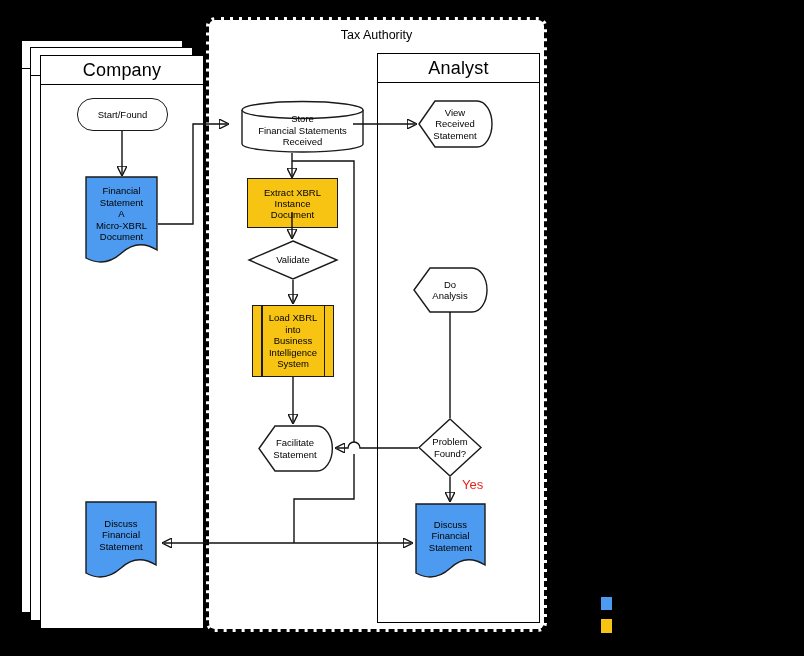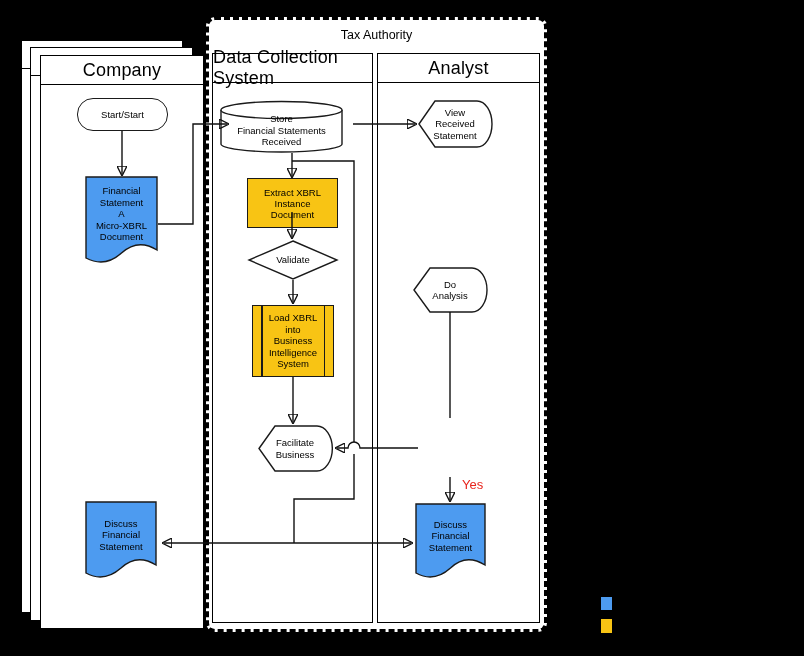--- a/index.html
+++ b/index.html
@@ -39,29 +39,26 @@
       <div class="sep"></div>
     </div>
 
   <div class="dashedbox" style="left:206px;top:17px;width:341px;height:615px;">
     <div class="taxtitle">Tax Authority</div>
   </div>
 
   <div class="panel" style="left:40px;top:55px;width:164px;height:574px;">
     <div class="hdr">Company</div>
   </div>
-  <div class="panel" style="left:212px;top:53px;width:161px;height:570px;">
-    <div class="hdr">Data Collection System</div>
-  </div>
   <div class="panel" style="left:377px;top:53px;width:163px;height:570px;text-align:right;">
     <div class="hdr">Analyst</div>
   </div>
 
   <div class="node stadium" style="left:77px;top:98px;width:91px;height:33px;">
-    <div class="txt">Start/Start</div>
+    <div class="txt">Start/Found</div>
   </div>
 
   <div class="node" style="left:85px;top:176px;width:73px;height:90px;">
     <svg class="shape" viewBox="0 0 73 90">
       <path class="shapefill-blue" d="M1 1 H72 V74 Q53 62 36.5 77 Q20 92 1 82 Z"></path>
     </svg>
     <div class="txt" style="bottom:14px;">Financial
 Statement
 A
 Micro-XBRL
@@ -70,21 +67,21 @@
 
   <div class="node" style="left:85px;top:501px;width:72px;height:80px;">
     <svg class="shape" viewBox="0 0 72 80">
       <path class="shapefill-blue" d="M1 1 H71 V64 Q52 52 36 67 Q19 82 1 72 Z"></path>
     </svg>
     <div class="txt" style="bottom:12px;">Discuss
 Financial
 Statement</div>
   </div>
 
-  <div class="node" style="left:220px;top:100px;width:123px;height:53px;">
+  <div class="node" style="left:241px;top:100px;width:123px;height:53px;">
     <svg class="shape" viewBox="0 0 123 53">
       <path class="shapefill-white" d="M1 10 V44 A60.5 8 0 0 0 122 44 V10"></path>
       <ellipse class="shapefill-white" cx="61.5" cy="10" rx="60.5" ry="8.5"></ellipse>
     </svg>
     <div class="txt" style="top:8px;">Store
 Financial Statements
 Received</div>
   </div>
 
   <div class="node procbox" style="left:247px;top:178px;width:91px;height:50px;">
@@ -108,40 +105,47 @@
       <polygon class="shapefill-white" points="45,1 89,20 45,39 1,20"></polygon>
     </svg>
     <div class="txt">Validate</div>
   </div>
 
   <div class="node" style="left:258px;top:425px;width:74px;height:47px;">
     <svg class="shape" viewBox="0 0 74 47">
       <path class="shapefill-white" d="M1 23.5 L17 1 H59 A15 22 0 0 1 59 46 H17 Z"></path>
     </svg>
     <div class="txt">Facilitate
-Business</div>
+Statement</div>
   </div>
 
   <div class="node" style="left:418px;top:100px;width:74px;height:48px;">
     <svg class="shape" viewBox="0 0 74 48">
       <path class="shapefill-white" d="M1 24 L17 1 H59 A15 23 0 0 1 59 47 H17 Z"></path>
     </svg>
     <div class="txt">View
 Received
 Statement</div>
   </div>
 
   <div class="node" style="left:413px;top:267px;width:74px;height:46px;">
     <svg class="shape" viewBox="0 0 74 46">
       <path class="shapefill-white" d="M1 23 L17 1 H59 A15 22 0 0 1 59 45 H17 Z"></path>
     </svg>
     <div class="txt">Do
 Analysis</div>
   </div>
 
+  <div class="node" style="left:418px;top:418px;width:64px;height:59px;">
+    <svg class="shape" viewBox="0 0 64 59">
+      <polygon class="shapefill-white" points="32,1 63,29.5 32,58 1,29.5"></polygon>
+    </svg>
+    <div class="txt">Problem
+Found?</div>
+  </div>
 
   <div class="yes" style="left:462px;top:477px;">Yes</div>
 
   <div class="node" style="left:415px;top:503px;width:71px;height:78px;">
     <svg class="shape" viewBox="0 0 71 78">
       <path class="shapefill-blue" d="M1 1 H70 V62 Q51 50 35.5 65 Q19 80 1 70 Z"></path>
     </svg>
     <div class="txt" style="bottom:12px;">Discuss
 Financial
 Statement</div>

